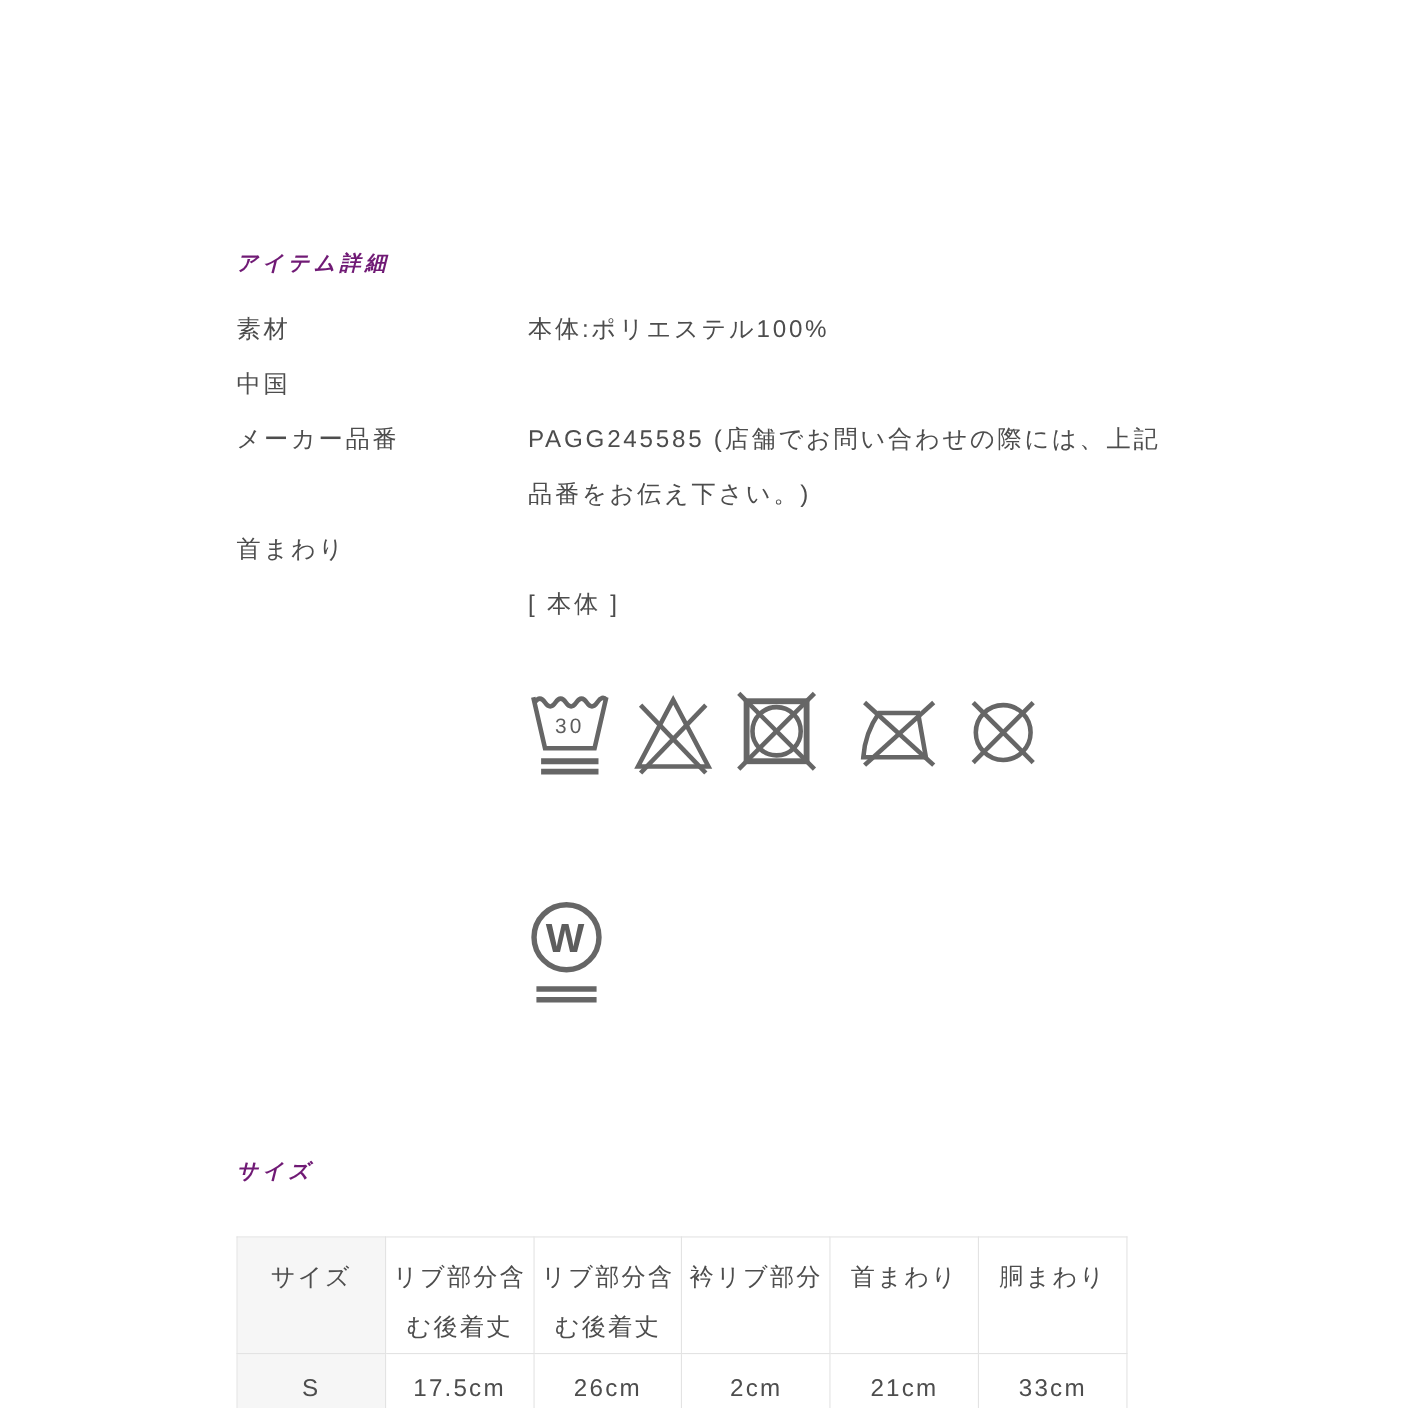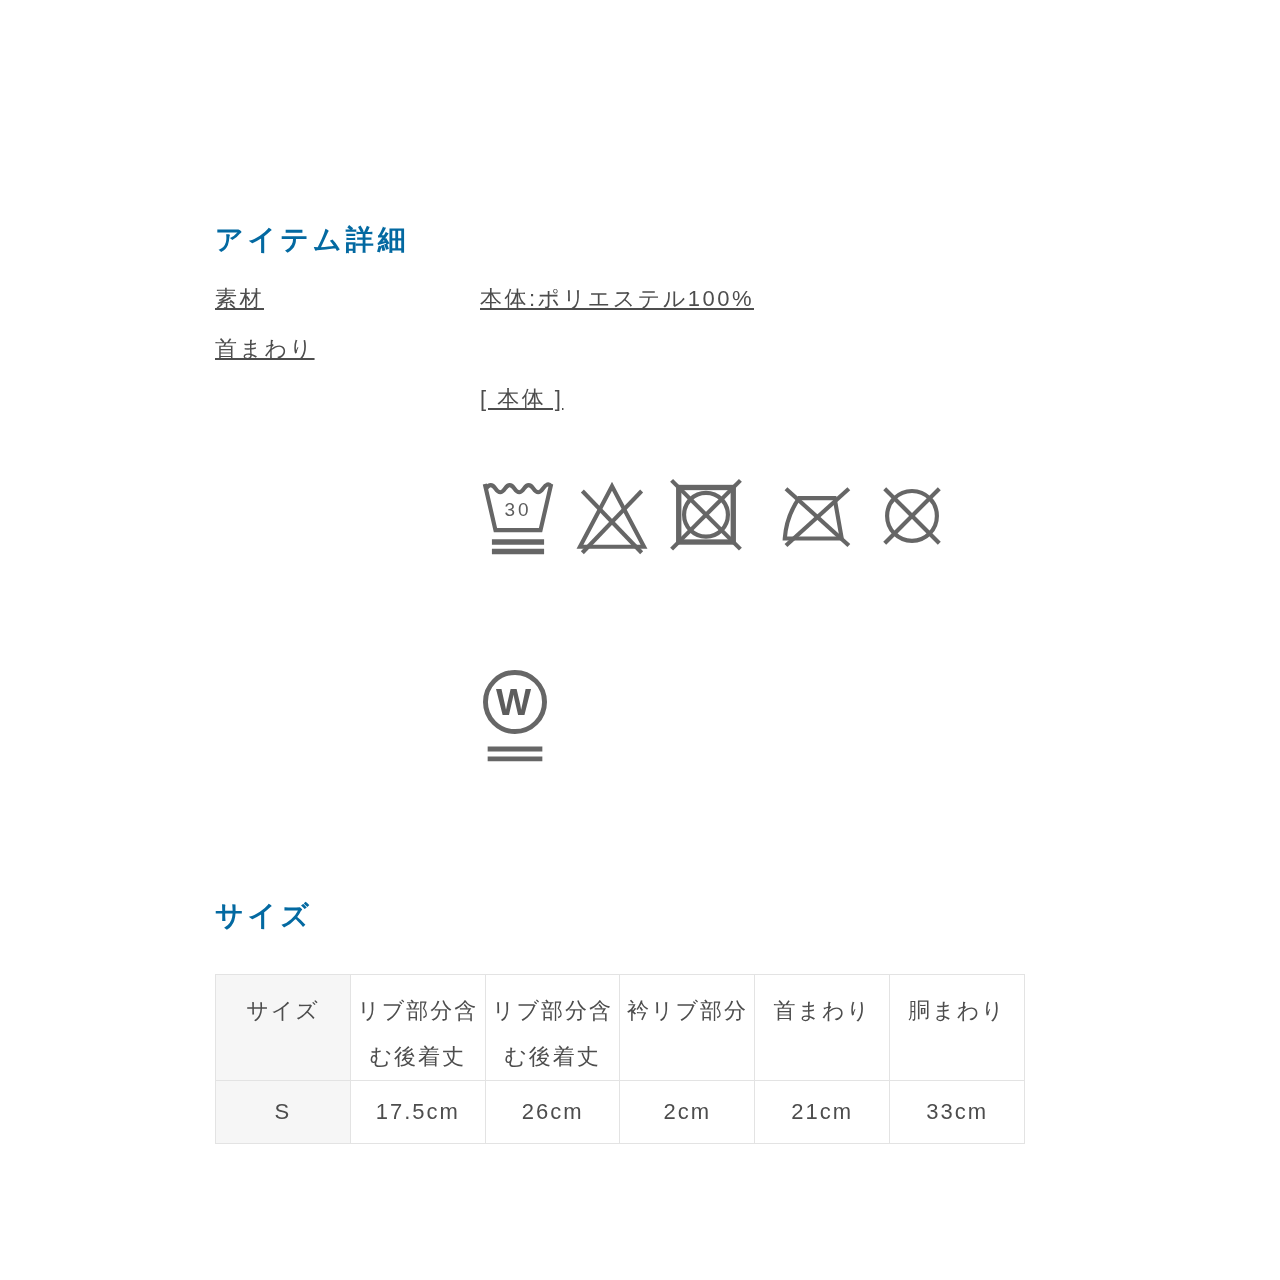--- a/index.html
+++ b/index.html
@@ -5,28 +5,29 @@
   * { margin:0; padding:0; box-sizing:border-box; }
   html,body { width:1280px; height:1280px; background:#fff; overflow:hidden; }
   body {
     font-family:"Liberation Sans","DejaVu Sans",sans-serif;
     color:#4d4d4d;
     -webkit-font-smoothing:antialiased;
   }
   .page { padding:222px 60px 0 215px; }
 
   h2.section-heading {
-    font-size:28px;
+    font-size:19px;
     font-weight:600;
-    color:#0369a1;
+    color:#701a75;
     letter-spacing:4px;
     line-height:36px;
+    font-style:italic;
   }
   .detail-list { margin-top:16px; }
-  .detail-row { display:flex; align-items:flex-start;text-decoration:underline; }
+  .detail-row { display:flex; align-items:flex-start; }
   .detail-label {
     width:265px;
     flex:0 0 265px;
     font-size:22px;
     letter-spacing:2.5px;
     line-height:50px;
   }
   .detail-value {
     width:645px;
     font-size:22px;
@@ -87,22 +88,28 @@
   <h2 class="section-heading">アイテム詳細</h2>
 
   <div class="detail-list">
 
     <div class="detail-row">
       <div class="detail-label">素材</div>
       <div class="detail-value">本体:ポリエステル100%</div>
     </div>
 
     <div class="detail-row">
-    </div>
-
+      <div class="detail-value">中国</div>
+    </div>
+
+    <div class="detail-row">
+      <div class="detail-label">メーカー品番</div>
+      <div class="detail-value">PAGG245585 (店舗でお問い合わせの際には、上記
+品番をお伝え下さい。)</div>
+    </div>
 
     <div class="detail-row">
       <div class="detail-label">首まわり</div>
       <div class="detail-value">
         <span>[ 本体 ]</span>
 
         <div class="care-symbols">
 
           <span class="icon-wrap">
             <svg width="76" height="83" viewBox="0 0 64 70">

